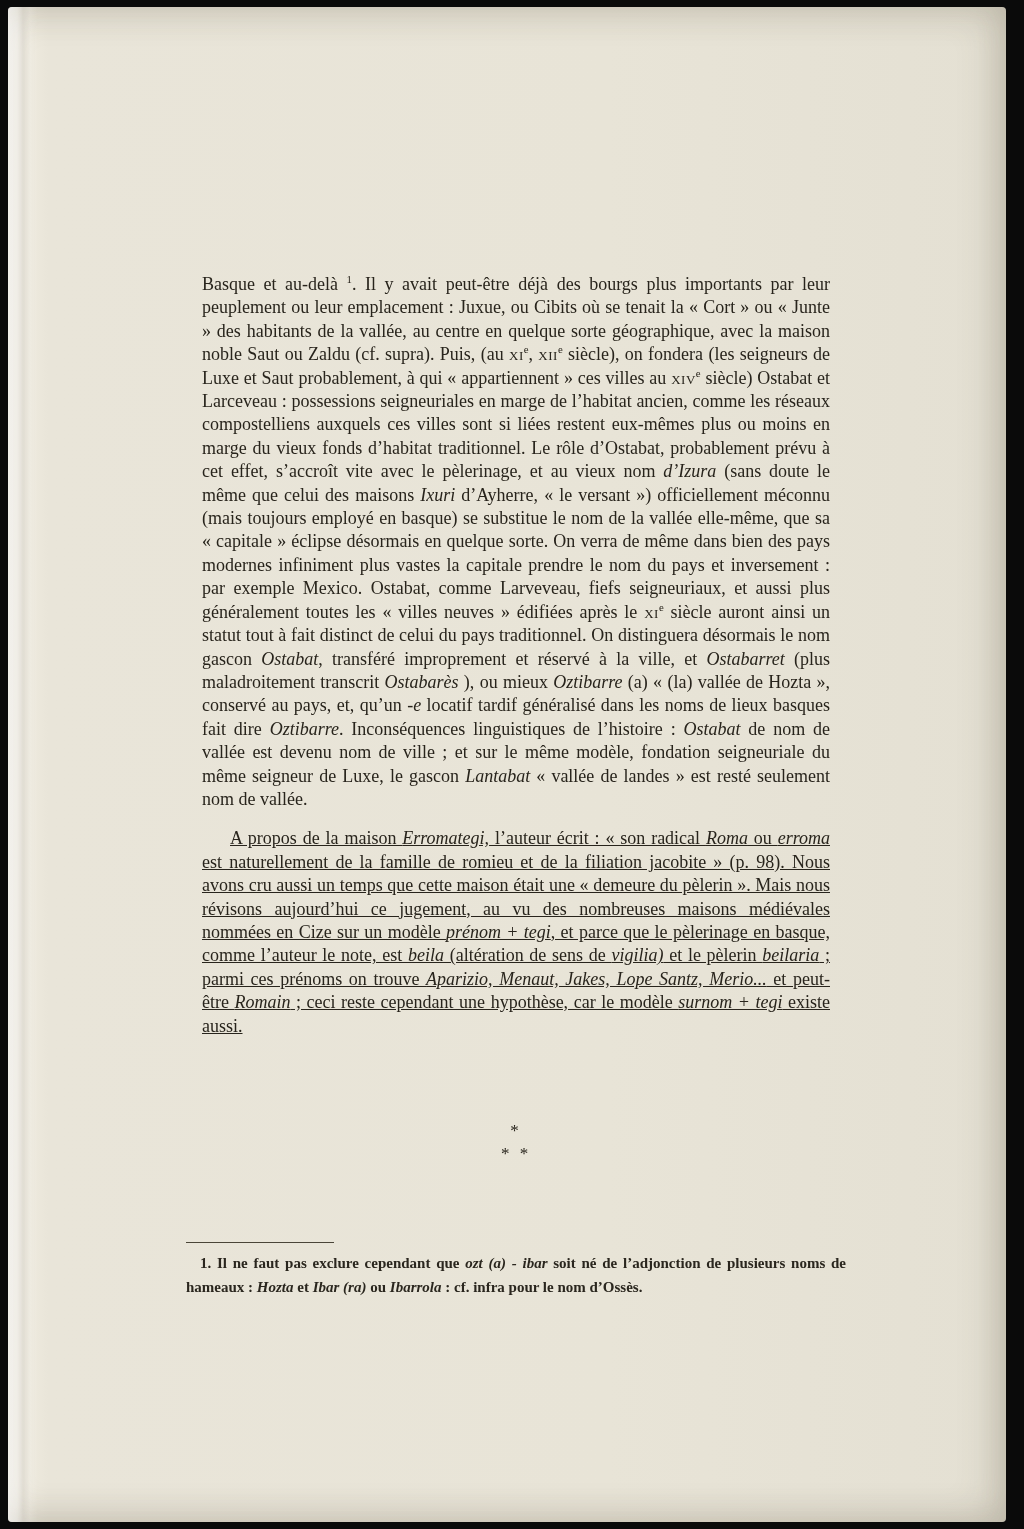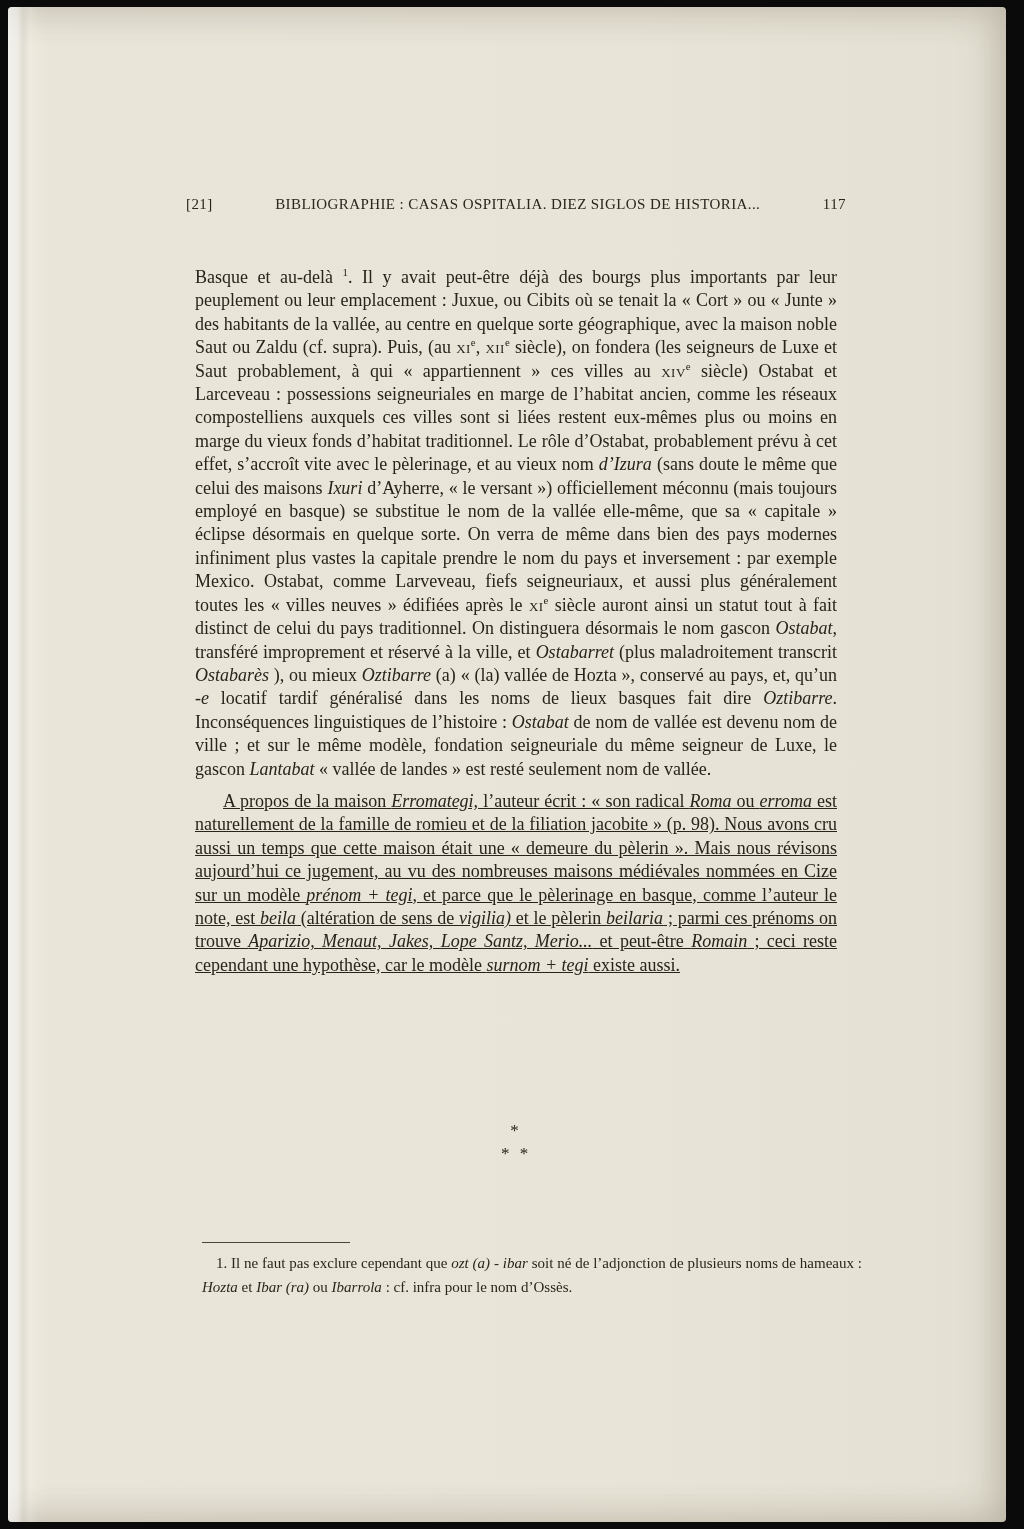--- a/index.html
+++ b/index.html
@@ -32,51 +32,46 @@
     position:absolute; left:178px; top:189px; width:660px;
     display:flex; justify-content:space-between; align-items:baseline;
     font-size:15px; letter-spacing:0.4px; color:#2a261e;
     white-space:nowrap;
   }
   .text-block {
     position:absolute; left:178px; top:250px; width:660px;
     font-size:18px; line-height:23.4px; text-align:justify;
     color:#28241c;
   }
-  .para { margin:9px; }
+  .para { margin:16px; }
   .para.indent { text-indent:28px;text-decoration:underline; }
   sup { font-size:0.6em; line-height:0; vertical-align:super; }
   .stars {
     position:absolute; left:178px; top:1112px; width:660px;
     text-align:center; font-size:17px; line-height:23px; color:#28241c;
     letter-spacing:3px;
   }
   .footnote-area {
-    position:absolute; left:194px; top:1235px; width:660px;
+    position:absolute; left:178px; top:1235px; width:660px;font-weight:bold;
   }
   .footnote-rule {
     width:148px; height:0; border-top:1.5px solid #44403556; border-color:#4a4538;
     margin-bottom:9px;
   }
   .footnote-text {
     font-size:15px; line-height:23.5px; text-align:justify;
     text-indent:14px; color:#2a261e;
   }
 </style>
 </head>
 <body>
 
 <div class="page">
   <div class="page-left-edge"></div>
 
-  <header class="running-head">
-    <span>[21]</span>
-    <span>BIBLIOGRAPHIE : CASAS OSPITALIA. DIEZ SIGLOS DE HISTORIA...</span>
-    <span>117</span>
-  </header>
 
   <main class="text-block">
     <p class="para"><span>Basque et au-delà </span><sup>1</sup><span>. Il y avait peut-être déjà des bourgs plus importants par leur peuplement ou leur emplacement : Juxue, ou Cibits où se tenait la « Cort » ou « Junte » des habitants de la vallée, au centre en quelque sorte géographique, avec la maison noble Saut ou Zaldu (cf. supra). Puis, (au </span><span style="font-variant: small-caps; letter-spacing: 0.5px;">xi</span><sup>e</sup><span>, </span><span style="font-variant: small-caps; letter-spacing: 0.5px;">xii</span><sup>e</sup><span> siècle), on fondera (les seigneurs de Luxe et Saut probablement, à qui « appartiennent » ces villes au </span><span style="font-variant: small-caps; letter-spacing: 0.5px;">xiv</span><sup>e</sup><span> siècle) Ostabat et Larceveau : possessions seigneuriales en marge de l’habitat ancien, comme les réseaux compostelliens auxquels ces villes sont si liées restent eux-mêmes plus ou moins en marge du vieux fonds d’habitat traditionnel. Le rôle d’Ostabat, probablement prévu à cet effet, s’accroît vite avec le pèlerinage, et au vieux nom </span><span style="font-style: italic;">d’Izura</span><span> (sans doute le même que celui des maisons </span><span style="font-style: italic;">Ixuri</span><span> d’Ayherre, « le versant ») officiellement méconnu (mais toujours employé en basque) se substitue le nom de la vallée elle-même, que sa « capitale » éclipse désormais en quelque sorte. On verra de même dans bien des pays modernes infiniment plus vastes la capitale prendre le nom du pays et inversement : par exemple Mexico. Ostabat, comme Larveveau, fiefs seigneuriaux, et aussi plus généralement toutes les « villes neuves » édifiées après le </span><span style="font-variant: small-caps; letter-spacing: 0.5px;">xi</span><sup>e</sup><span> siècle auront ainsi un statut tout à fait distinct de celui du pays traditionnel. On distinguera désormais le nom gascon </span><span style="font-style: italic;">Ostabat</span><span>, transféré improprement et réservé à la ville, et </span><span style="font-style: italic;">Ostabarret</span><span> (plus maladroitement transcrit </span><span style="font-style: italic;">Ostabarès</span><span> ), ou mieux </span><span style="font-style: italic;">Oztibarre</span><span> (a) « (la) vallée de Hozta », conservé au pays, et, qu’un </span><span style="font-style: italic;">-e</span><span> locatif tardif généralisé dans les noms de lieux basques fait dire </span><span style="font-style: italic;">Oztibarre</span><span>. Inconséquences linguistiques de l’histoire : </span><span style="font-style: italic;">Ostabat</span><span> de nom de vallée est devenu nom de ville ; et sur le même modèle, fondation seigneuriale du même seigneur de Luxe, le gascon </span><span style="font-style: italic;">Lantabat</span><span> « vallée de landes » est resté seulement nom de vallée.</span></p>
     <p class="para indent"><span>A propos de la maison </span><span style="font-style: italic;">Erromategi,</span><span> l’auteur écrit : « son radical </span><span style="font-style: italic;">Roma</span><span> ou </span><span style="font-style: italic;">erroma</span><span> est naturellement de la famille de romieu et de la filiation jacobite » (p. 98). Nous avons cru aussi un temps que cette maison était une « demeure du pèlerin ». Mais nous révisons aujourd’hui ce jugement, au vu des nombreuses maisons médiévales nommées en Cize sur un modèle </span><span style="font-style: italic;">prénom + tegi</span><span>, et parce que le pèlerinage en basque, comme l’auteur le note, est </span><span style="font-style: italic;">beila</span><span> (altération de sens de </span><span style="font-style: italic;">vigilia)</span><span> et le pèlerin </span><span style="font-style: italic;">beilaria</span><span> ; parmi ces prénoms on trouve </span><span style="font-style: italic;">Aparizio, Menaut, Jakes, Lope Santz, Merio...</span><span> et peut-être </span><span style="font-style: italic;">Romain</span><span> ; ceci reste cependant une hypothèse, car le modèle </span><span style="font-style: italic;">surnom + tegi</span><span> existe aussi.</span></p>
   </main>
 
   <div class="stars">
     <div>*</div>
     <div>* *</div>
   </div>

